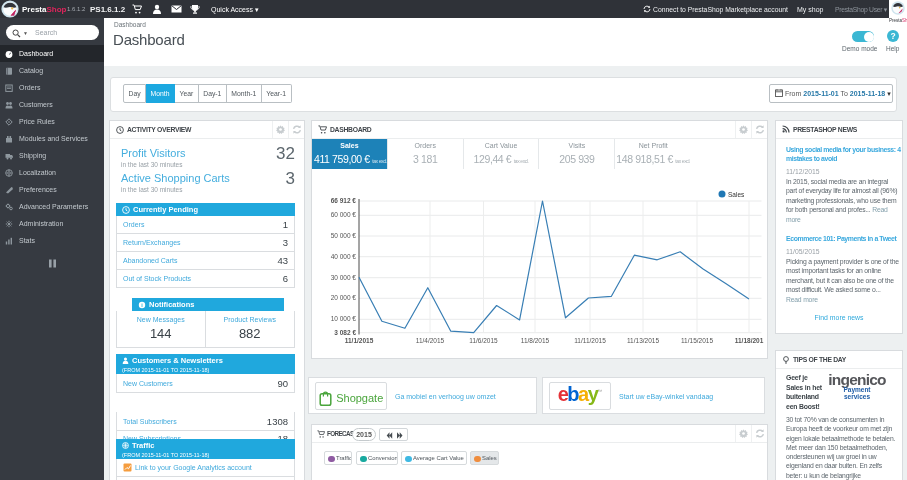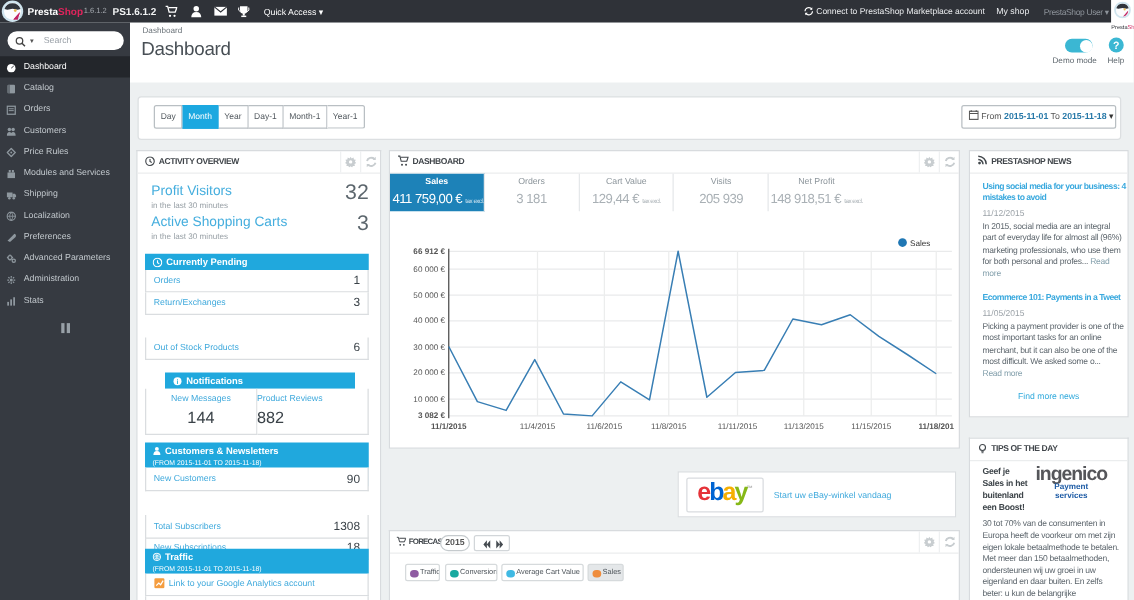--- a/index.html
+++ b/index.html
@@ -275,31 +275,32 @@
     <div class="biglink" style="top:51px;">Active Shopping Carts</div>
     <div class="bignum" style="top:48px;">3</div>
     <div class="subtxt" style="top:65px;">in the last 30 minutes</div>
 
     <div class="bluebar abs" style="left:6px; top:82px; width:179px; height:13px; line-height:13px;"><svg style="vertical-align:-1.5px;margin-right:3px;" width="8" height="8" viewBox="0 0 8 8">
           <circle cx="4" cy="4" r="3.4" stroke="#fff" stroke-width="0.9" fill="none"></circle>
           <path d="M4 2.2v1.9l1.4 0.9" stroke="#fff" stroke-width="0.9" fill="none"></path>
         </svg>Currently Pending</div>
     <div class="srow abs" style="left:6px; top:95px; width:179px; height:18px; line-height:18px; padding-left:6px;">Orders<span class="val" style="top:0;">1</span></div>
     <div class="srow abs" style="left:6px; top:113px; width:179px; height:18px; line-height:18px; padding-left:6px;">Return/Exchanges<span class="val" style="top:0;">3</span></div>
+    <div class="srow abs" style="left:6px; top:131px; width:179px; height:18px; line-height:18px; padding-left:6px;">Abandoned Carts<span class="val" style="top:0;">43</span></div>
     <div class="srow abs" style="left:6px; top:149px; width:179px; height:18px; line-height:18px; padding-left:6px;">Out of Stock Products<span class="val" style="top:0;">6</span></div>
 
     <div class="bluebar abs" style="left:6px; top:177px; width:152px; height:13px; line-height:13px;margin-left:16px;"><svg style="vertical-align:-1.5px;margin-right:3px;" width="8" height="8" viewBox="0 0 8 8">
           <circle cx="4" cy="4" r="3.2" fill="#fff"></circle>
           <text x="4" y="6" font-size="5.5" fill="#29b7d8" text-anchor="middle" font-weight="bold">i</text>
         </svg>Notifications</div>
     <div class="srow abs" style="left:6px; top:190px; width:89.5px; height:37px; text-align:center;">
       <div style="margin-top:5px;">New Messages</div>
       <div style="font-size:13px;color:#3a4248;margin-top:3px;">144</div>
     </div>
-    <div class="srow abs" style="left:95.5px; top:190px; width:89.5px; height:37px; border-left:none;">
+    <div class="srow abs" style="left:95.5px; top:190px; width:89.5px; height:37px; text-align:center; border-left:none;">
       <div style="margin-top:5px;">Product Reviews</div>
       <div style="font-size:13px;color:#3a4248;margin-top:3px;">882</div>
     </div>
 
     <div class="bluebar abs" style="left:6px; top:233px; width:179px; height:35px; padding-top:2px; line-height:9px;"><svg style="vertical-align:-1px;margin-right:3px;" width="7" height="7" viewBox="0 0 10 10">
           <circle cx="5" cy="3" r="2.2" fill="#fff"></circle>
           <path d="M1 10 q0 -4.5 4 -4.5 q4 0 4 4.5 z" fill="#fff"></path>
         </svg>Customers &amp; Newsletters<br><span style="font-weight:normal;font-size:5.5px;">(FROM 2015-11-01 TO 2015-11-18)</span></div>
     <div class="srow abs" style="left:6px; top:253px; width:179px; height:19px; line-height:19px; padding-left:6px;">New Customers<span class="val" style="top:0;">90</span></div>
     <div class="srow abs" style="left:6px; top:272px; width:179px; height:19px; line-height:19px; padding-left:6px;margin-top:36px;">New Subscriptions<span class="val" style="top:0;">18</span></div>
@@ -391,20 +392,30 @@
         <text x="278" y="174" font-size="6.5" fill="#555" text-anchor="middle">11/11/2015</text>
         <text x="331" y="174" font-size="6.5" fill="#555" text-anchor="middle">11/13/2015</text>
         <text x="385" y="174" font-size="6.5" fill="#555" text-anchor="middle">11/15/2015</text>
         <text x="437" y="174" font-size="6.5" fill="#555" text-anchor="middle" font-weight="bold">11/18/201</text>
         <polyline points="47.0,108.2 69.9,152.3 92.9,159.3 115.8,118.7 138.8,162.2 161.7,163.7 184.6,136.5 207.6,150.9 230.5,32.0 253.5,148.8 276.4,129.0 299.4,127.3 322.3,86.2 345.2,90.8 368.2,82.8 391.1,100.1 414.1,114.8 437.0,130.0" fill="none" stroke="#387eb4" stroke-width="1.2" stroke-linejoin="round"></polyline>
         <circle cx="410" cy="25" r="3.5" fill="#1f77b4"></circle>
         <text x="416" y="27.5" font-size="6.5" fill="#333">Sales</text>
       </svg>
   </div>
 
+  <div id="shopgate" class="abs">
+    <div class="logobox" style="width:72px; left:6px; text-align:center; padding-top:5px;">
+      <svg width="13" height="16" viewBox="0 0 13 16" style="vertical-align:middle;">
+          <rect x="1.2" y="3.8" width="10.6" height="11.4" rx="1.8" fill="none" stroke="#4aa53c" stroke-width="1.5"></rect>
+          <path d="M4.4 6.6 v-2.4 a2.1 2.1 0 0 1 4.2 0 v2.4" stroke="#4aa53c" stroke-width="1.2" fill="none"></path>
+        </svg>
+      <span style="font-size:11px;color:#4aa53c;vertical-align:middle;">Shopgate</span>
+    </div>
+    <div class="promolink" style="left:86px; top:15px;">Ga mobiel en verhoog uw omzet</div>
+  </div>
   <div id="ebaybox" class="abs">
     <div class="logobox" style="width:62px; left:6px; text-align:center; padding-top:0px;">
       <span style="font-size:20px; font-weight:bold; font-family:'Liberation Sans',sans-serif; letter-spacing:-1.5px;"><span style="color:#e53238;">e</span><span style="color:#0064d2;">b</span><span style="color:#f5af02;">a</span><span style="color:#86b817;">y</span></span><span style="font-size:5px;color:#999;vertical-align:8px;">™</span>
     </div>
     <div class="promolink" style="left:76px; top:15px;">Start uw eBay-winkel vandaag</div>
   </div>
 
   <div id="forecast" class="panel">
     <div class="phead" style="padding-left:5px;"><svg style="vertical-align:-1.5px;margin-right:2px;" width="8" height="8" viewBox="0 0 10 10">
           <path d="M0.5 1h1.6l1.2 4.6h4.9l1.3-3.6H3" stroke="#41464b" stroke-width="1" fill="none"></path>

